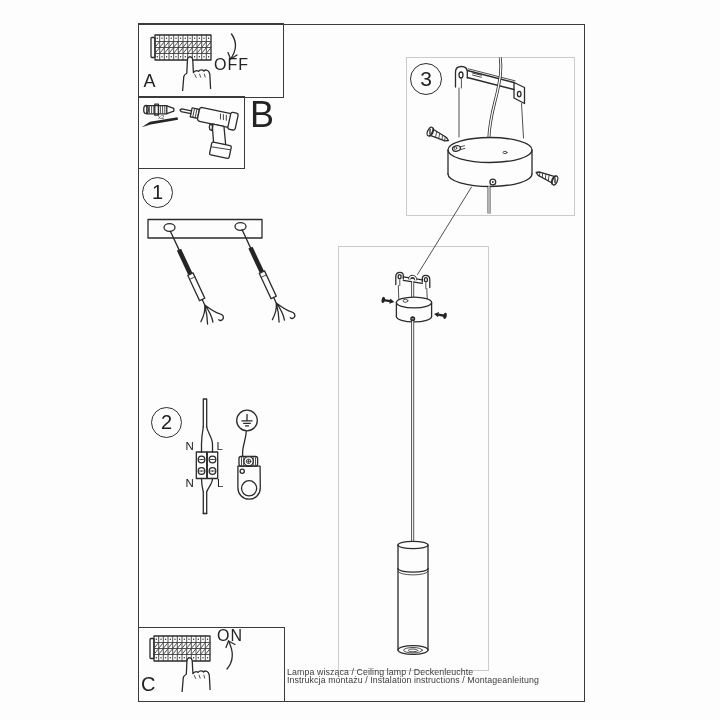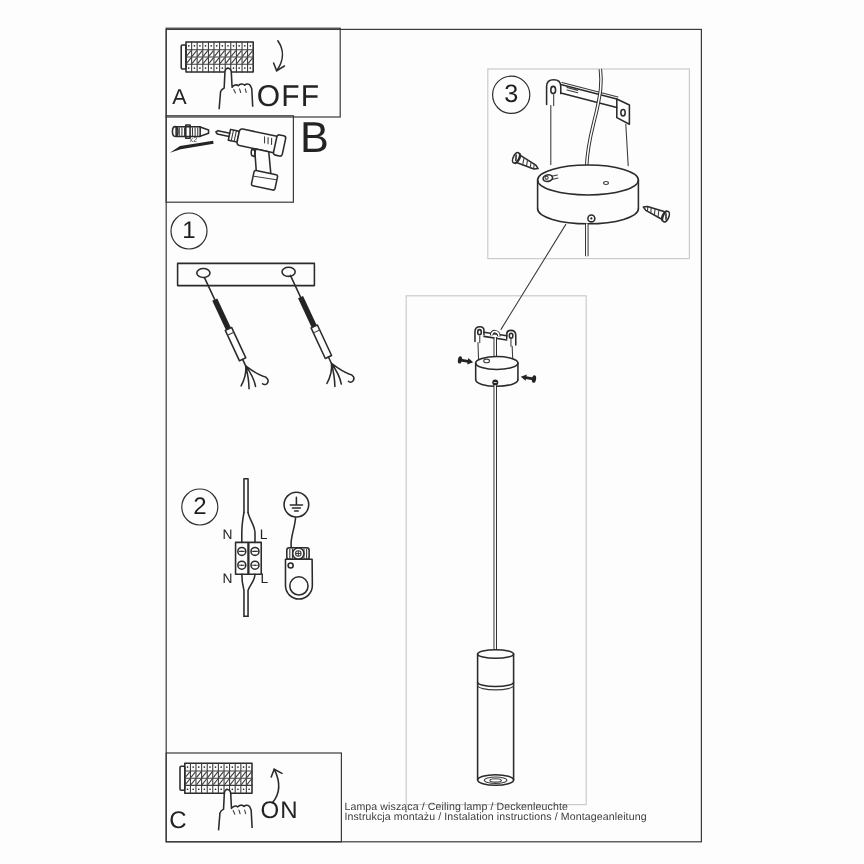--- a/index.html
+++ b/index.html
@@ -316,27 +316,27 @@
     <g>
       <use href="#hand" transform="translate(189.5,658.5)"></use>
     </g>
     <g>
       <path class="ln" d="M227,669 C233,662 234,652 228.5,641"></path>
       <path class="ln" d="M228.5,641 L226,647.5 M228.5,641 L235,644.5"></path>
     </g>
   </svg>
 
   <div class="lbl" style="left:143.5px;top:71px;font-size:18px;">A</div>
-  <div class="lbl" style="left:214px;top:66px;font-size:25px;letter-spacing:1px;">OFF</div>
+  <div class="lbl" style="left:214px;top:56px;font-size:16px;letter-spacing:1px;">OFF</div>
 
   <div class="lbl" style="left:250px;top:94px;font-size:36px;">B</div>
   <div class="lbl" style="left:158px;top:113.5px;font-size:6px;color:#444;">x2</div>
 
   <div class="lbl" style="left:141px;top:673px;font-size:20px;">C</div>
-  <div class="lbl" style="left:217px;top:665px;font-size:20px;letter-spacing:1px;">ON</div>
+  <div class="lbl" style="left:217px;top:627px;font-size:16px;letter-spacing:1px;">ON</div>
 
   <div class="circle-num" style="left:142px;top:177px;width:29px;height:29px;">1</div>
   <div class="circle-num" style="left:151px;top:407px;width:29px;height:29px;">2</div>
   <div class="circle-num" style="left:410px;top:63px;width:30px;height:30px;font-size:21px;">3</div>
 
   <div class="lbl" style="left:185.5px;top:440px;font-size:11.5px;">N</div>
   <div class="lbl" style="left:216.5px;top:440px;font-size:11.5px;">L</div>
   <div class="lbl" style="left:185.5px;top:477px;font-size:11.5px;">N</div>
   <div class="lbl" style="left:217px;top:477px;font-size:11.5px;">L</div>
 

